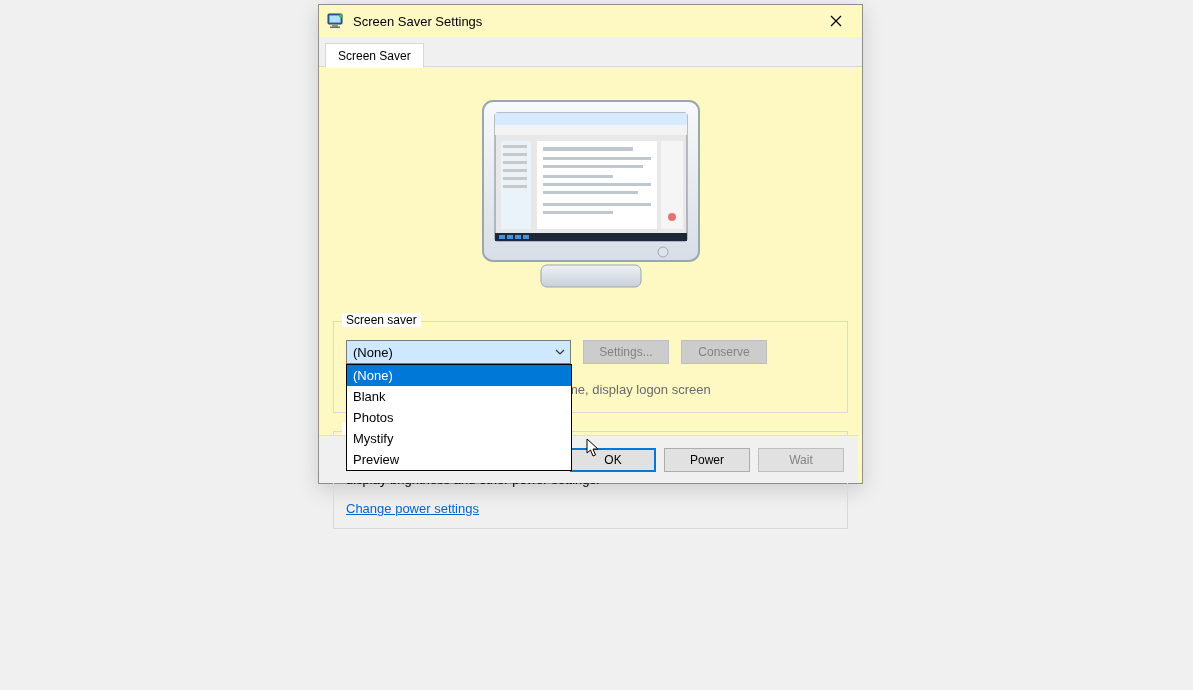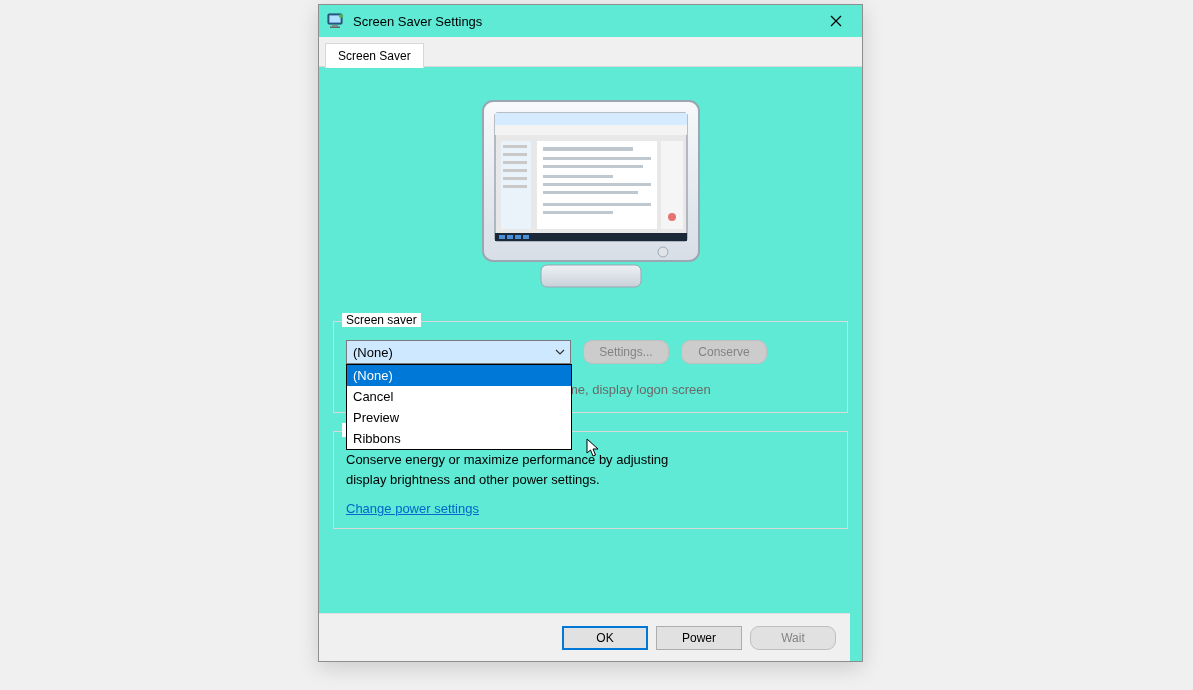--- a/index.html
+++ b/index.html
@@ -8,22 +8,22 @@
     width: 1193px; height: 690px;
     background: #f0f0f0;
     font-family: "Segoe UI", Tahoma, sans-serif;
     font-size: 12px;
     color: #000;
     overflow: hidden;
   }
   .dialog {
     position: absolute;
     left: 318px; top: 4px;
-    width: 545px; height: 658px;
-    background: #5eead4;
+    width: 545px; height: 480px;
+    background: #fef9c3;
     border: 1px solid #8e8e8e;
     box-shadow: 0 6px 20px rgba(0,0,0,0.15);
   }
   .titlebar {
     height: 32px;
     display: flex;
     align-items: center;
     padding: 0 4px 0 8px;
   }
   .titlebar-icon {
@@ -134,21 +134,20 @@
     background: #e1e1e1;
     font-size: 12px;
     font-family: inherit;
     cursor: pointer;
   }
   .btn[disabled], .btn.disabled {
     background: #ccc;
     border-color: #bfbfbf;
     color: #838383;
     cursor: default;
-    border-radius: 9px;
   }
   .resume-row {
     display: flex;
     align-items: center;
     margin-top: 14px;
     font-size: 13px;
     color: #6a6a6a;
     gap: 6px;
   }
   .spinner {
@@ -191,21 +190,21 @@
   .pm-group .desc { line-height: 1.5; }
   .link {
     color: #0066cc;
     text-decoration: underline;
     cursor: pointer;
     display: inline-block;
     margin-top: 12px;
   }
   .footer {
     position: absolute;
-    bottom: 0; left: 0; right: 12px;
+    bottom: 0; left: 0; right: 4px;
     height: 48px;
     background: #f0f0f0;
     border-top: 1px solid #dfdfdf;
     display: flex;
     justify-content: flex-end;
     align-items: center;
     gap: 8px;
     padding-right: 14px;
   }
   .footer .btn { min-width: 86px; background: #e1e1e1; }
@@ -306,23 +305,24 @@
       <div class="row">
         <div class="combo">
           <span>(None)</span>
           <span class="chev">
             <svg width="10" height="6" viewBox="0 0 10 6">
                 <path d="M1 1 L5 5 L9 1" fill="none" stroke="#333" stroke-width="1.2"></path>
               </svg>
           </span>
           <div class="dropdown-list" id="dropdown-list">
               <div class="opt selected">(None)</div>
-              <div class="opt">Cancel</div>
+              <div class="opt">Blank</div>
+              <div class="opt">Photos</div>
+              <div class="opt">Mystify</div>
               <div class="opt">Preview</div>
-              <div class="opt">Ribbons</div>
             </div>
         </div>
         <button class="btn disabled" disabled="">Settings...</button>
         <button class="btn disabled" disabled="">Conserve</button>
       </div>
 
       <div class="resume-row">
         <span>Wait:</span>
         <span class="spinner">
           <input value="1" style="">

